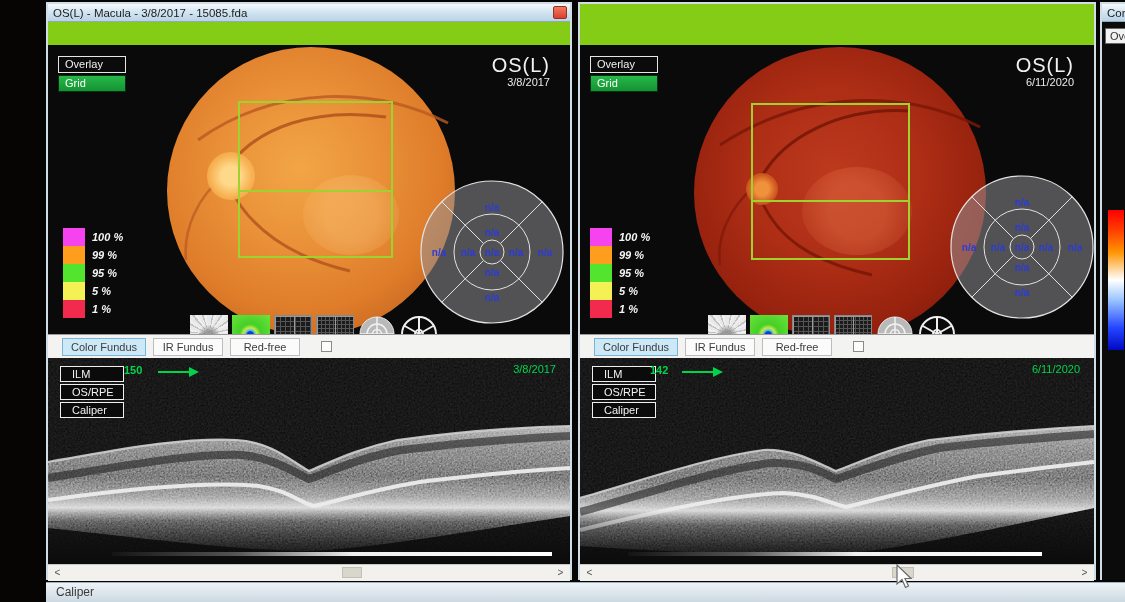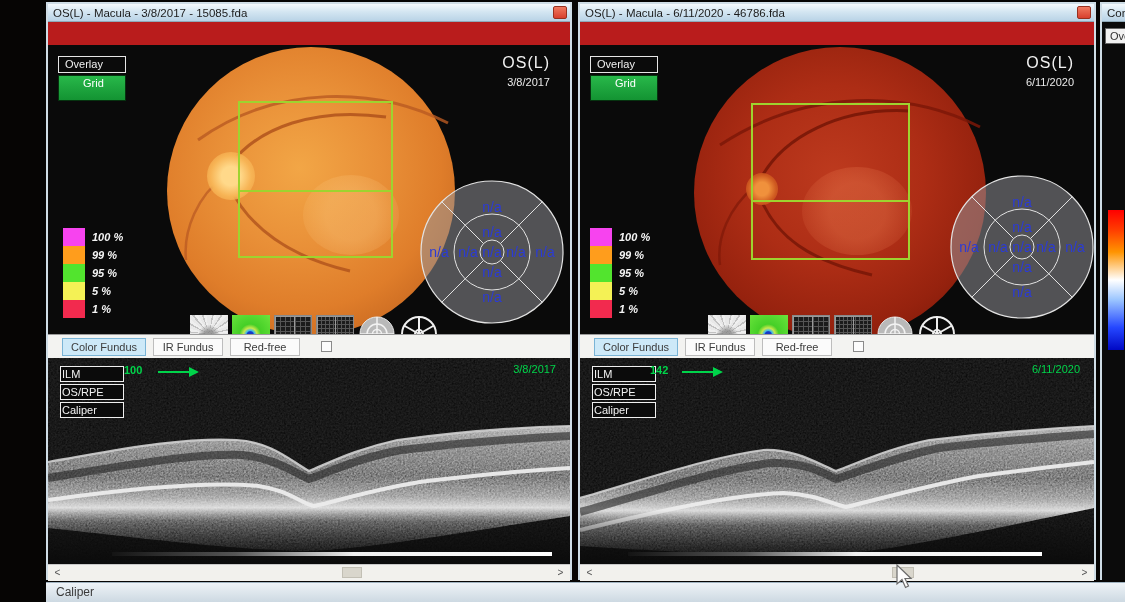--- a/index.html
+++ b/index.html
@@ -1,49 +1,49 @@
 <!DOCTYPE html>
 <html><head>
 <meta charset="utf-8">
 <style>
   html,body{margin:0;padding:0;}
   body{width:1125px;height:602px;background:#060504;position:relative;overflow:hidden;
        font-family:"Liberation Sans",sans-serif;-webkit-font-smoothing:antialiased;}
   
-  .window{position:absolute;top:2px;height:578px;background:#b91c1c;
+  .window{position:absolute;top:2px;height:578px;background:#84cc16;
           border:2px solid #cfdde6;box-sizing:border-box;}
   #win1{left:46px;width:526px;}
   #win2{left:578px;width:518px;}
   .titlebar{position:absolute;left:0;right:0;top:0;height:18px;
             background:linear-gradient(#f5fafd,#d4e6f2 45%,#b9d3e6);
             border-bottom:1px solid #8fa9b8;color:#1c1c1c;font-size:11.5px;
             display:flex;align-items:center;padding:0 5px;box-sizing:border-box;white-space:nowrap;overflow:hidden;}
   .close-btn{position:absolute;right:3px;top:2px;width:14px;height:13px;border-radius:2px;
              background:linear-gradient(#f07a60,#d8402e);border:1px solid #99301f;box-sizing:border-box;}
   
   .fundus-panel{position:absolute;left:0;right:0;top:18px;height:312px;background:#0a0a0a;overflow:hidden;margin-top:23px;}
   .btn-dark{position:absolute;width:68px;height:17px;background:#0b0b0b;border:1px solid #e6e6e6;
             color:#f0f0f0;font-size:11px;line-height:15px;padding-left:6px;box-sizing:border-box;}
-  .btn-grid{position:absolute;width:68px;height:26px;background:linear-gradient(#28b84a,#139332);
-            border:1px solid #06320f;color:#fff;font-size:11px;line-height:15px;padding-left:24px;box-sizing:border-box;}
-  .eye-label{position:absolute;right:20px;top:9px;color:#f2f2f2;font-size:16px;letter-spacing:1px;}
+  .btn-grid{position:absolute;width:68px;height:17px;background:linear-gradient(#28b84a,#139332);
+            border:1px solid #06320f;color:#fff;font-size:11px;line-height:15px;padding-left:6px;box-sizing:border-box;}
+  .eye-label{position:absolute;right:20px;top:9px;color:#f2f2f2;font-size:20px;letter-spacing:1px;}
   .eye-date{position:absolute;right:20px;top:31px;color:#eaeaea;font-size:11px;}
   .fundus-circle{position:absolute;border-radius:50%;}
   .optic-disc{position:absolute;border-radius:50%;}
   .fovea-glow{position:absolute;border-radius:50%;}
   .vessels{position:absolute;left:0;top:0;}
   .grid-rect{position:absolute;border:2px solid #9ed32f;box-sizing:border-box;}
   
   .legend{position:absolute;width:120px;}
   .legend-row{display:flex;align-items:center;height:18px;}
   .legend-swatch{width:22px;height:18px;flex:0 0 22px;}
   .legend-label{color:#f5f5f5;font-size:11px;font-style:italic;font-weight:bold;margin-left:7px;white-space:nowrap;}
   
   .etdrs{position:absolute;width:150px;height:150px;}
-  .etdrs-val{position:absolute;color:#2b3bd6;font-size:14px;font-weight:normal;transform:translate(-50%,-50%);white-space:nowrap;}
+  .etdrs-val{position:absolute;color:#2b3bd6;font-size:10px;font-weight:bold;transform:translate(-50%,-50%);white-space:nowrap;}
   
   .thumbs{position:absolute;display:flex;gap:4px;}
   .thumb{width:38px;height:38px;box-sizing:border-box;}
   .t-map{background:
       radial-gradient(circle at 50% 55%, rgba(120,120,120,.7) 0 18%, rgba(0,0,0,0) 40%),
       repeating-conic-gradient(#e8e8e8 0 9deg, #c2c2c2 9deg 14deg, #efefef 14deg 22deg);}
   .t-thick{background:radial-gradient(circle at 48% 52%, #1638c8 0 11%, #3fb9e8 15%, #c9e84e 24%, #45cf27 38%, #58da32 70%, #6ee23c 100%);}
   .t-grid{background-color:#1b1b1b;
       background-image:linear-gradient(#9a9a9a 1px,transparent 1px),linear-gradient(90deg,#9a9a9a 1px,transparent 1px),
                        linear-gradient(#555 1px,transparent 1px),linear-gradient(90deg,#555 1px,transparent 1px);
@@ -53,21 +53,21 @@
   .tabbar{position:absolute;left:0;right:0;top:330px;height:24px;background:#f3f3f1;border-top:1px solid #9a9a9a;
           display:flex;align-items:center;padding-left:14px;gap:7px;box-sizing:border-box;}
   .tab{height:18px;min-width:70px;background:#fbfbfb;border:1px solid #bdbdbd;color:#3c3c3c;font-size:11px;
        display:flex;align-items:center;justify-content:center;padding:0 8px;box-sizing:border-box;}
   .tab.sel{background:#cde9f8;border-color:#7ab4d6;}
   .chk{width:11px;height:11px;background:#fcfcfc;border:1px solid #8a8a8a;margin-left:14px;box-sizing:border-box;}
   
   .oct-panel{position:absolute;left:0;right:0;top:354px;height:206px;background:#0b0b0b;overflow:hidden;}
   .oct-scan{position:absolute;left:0;top:0;width:100%;height:100%;}
   .layer-btn{position:absolute;left:12px;width:64px;height:16px;background:#0b0b0b;border:1px solid #efefef;
-             color:#f2f2f2;font-size:11px;line-height:14px;padding-left:1px;box-sizing:border-box;z-index:3;}
+             color:#f2f2f2;font-size:11px;line-height:14px;padding-left:11px;box-sizing:border-box;z-index:3;}
   .thick-val{position:absolute;top:6px;color:#00d44a;font-size:11px;font-weight:bold;z-index:3;}
   .thick-arrow{position:absolute;top:8px;z-index:3;}
   .oct-date{position:absolute;right:14px;top:5px;color:#00d44a;font-size:11px;z-index:3;}
   .scalebar{position:absolute;bottom:8px;height:4px;z-index:3;
             background:linear-gradient(90deg,#141414,#555 28%,#efefef 55%,#fff 100%);}
   
   .hscroll{position:absolute;left:0;right:0;top:560px;height:16px;background:#f2f1ed;border-top:1px solid #c8c8c8;}
   .scroll-arrow{position:absolute;top:0;width:15px;height:15px;color:#555;font-size:10px;line-height:15px;text-align:center;}
   .scroll-thumb{position:absolute;top:2px;height:11px;background:#d9d6cc;border:1px solid #c2bfb4;box-sizing:border-box;}
   
@@ -231,41 +231,37 @@
         <rect x="0" y="60" width="526" height="140" filter="url(#speck)" opacity="0.5"></rect>
       </g>
       <path d="M0,120 C80,107 150,95 196,97 C226,100 246,113 263,121 C286,113 316,99 356,92 C422,84 482,80 526,78" stroke="#232323" stroke-width="8" fill="none" opacity="0.6"></path>
       <path d="M0,104 C60,94 130,79 190,82 C225,84 245,103 263,113 C283,105 310,91 352,82 C420,73 480,69 526,68" stroke="#cfcfcf" stroke-width="2.2" fill="none" opacity="0.9"></path>
       <path d="M0,142 C80,131 160,123 212,128 C242,132 256,146 268,148 C292,143 332,130 382,123 C442,116 492,112 526,110" stroke="#ececec" stroke-width="4" fill="none" opacity="0.95"></path>
       <rect x="0" y="150" width="526" height="56" fill="url(#fadeDown)"></rect>
     </svg>
     <div class="layer-btn" style="top:8px;"><span>ILM</span></div>
     <div class="layer-btn" style="top:26px;"><span>OS/RPE</span></div>
     <div class="layer-btn" style="top:44px;"><span>Caliper</span></div>
-    <div class="thick-val" style="left:76px;">100</div>
+    <div class="thick-val" style="left:76px;">150</div>
     <svg class="thick-arrow" style="left:110px;" width="42" height="12">
       <line x1="0" y1="6" x2="31" y2="6" stroke="#00d44a" stroke-width="2"></line>
       <polygon points="31,1 41,6 31,11" fill="#00d44a"></polygon>
     </svg>
     <div class="oct-date">3/8/2017</div>
     <div class="scalebar" style="left:64px;width:440px;"></div>
   </div>
 
   <div class="hscroll">
     <div class="scroll-arrow" style="left:2px;">&lt;</div>
     <div class="scroll-arrow" style="right:2px;">&gt;</div>
     <div class="scroll-thumb" style="left:294px;width:20px;"></div>
   </div>
 </div>
 
 <div class="window" id="win2">
-  <div class="titlebar">
-    <span>OS(L) - Macula - 6/11/2020 - 46786.fda</span>
-    <span class="close-btn"></span>
-  </div>
 
   <div class="fundus-panel">
     <div class="fundus-circle" style="left:114px;top:2px;width:292px;height:292px;
                 background:radial-gradient(circle at 48% 44%, #bd3a1e 0%, #ad2d15 40%, #96220e 68%, #7b1808 88%, #651106 100%);"></div>
     <svg class="vessels" width="430" height="300">
       <path d="M140,100 C228,42 330,46 400,82" stroke="#7c1808" stroke-width="3" fill="none" opacity="0.85"></path>
       <path d="M180,135 C202,92 260,62 330,66" stroke="#701405" stroke-width="3" fill="none" opacity="0.8"></path>
       <path d="M180,152 C196,192 230,216 292,230" stroke="#701405" stroke-width="3" fill="none" opacity="0.75"></path>
       <path d="M174,142 C150,162 136,192 140,220" stroke="#781606" stroke-width="2.5" fill="none" opacity="0.6"></path>
     </svg>

